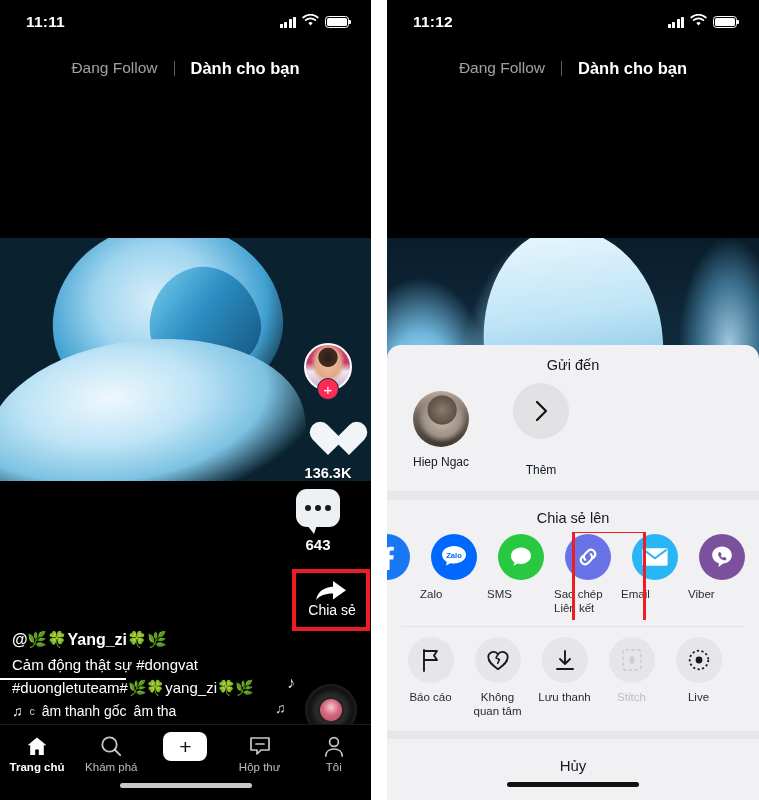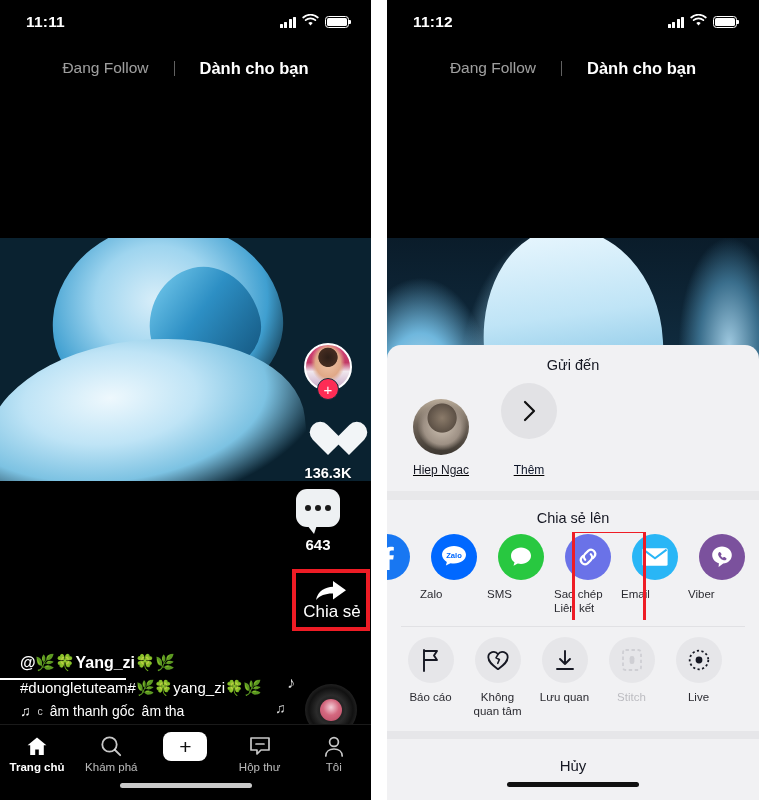--- a/index.html
+++ b/index.html
@@ -69,21 +69,21 @@
     width: 1.8px; height: 4px; background:#fff; border-radius: 0 1px 1px 0;
   }
   .batt span { display:block; height:100%; width:100%; background:#fff; border-radius:1.6px; }
 
   
   .toptabs {
     height: 44px;
     display: flex;
     align-items: center;
     justify-content: center;
-    gap: 12px;
+    gap: 3px;
     color: #fff;
     margin-top: 2px;
   }
   .tab-following {
     font-size: 15.5px;
     color: rgba(255,255,255,0.62);
     padding-right: 13px;
   }
   .tab-sep {
     width: 1px; height: 15px;
@@ -229,26 +229,26 @@
     border: 4px solid #ee1c25;
     box-sizing: border-box;
     overflow: hidden;
   }
   .share-arrow {
     width: 34px; height: 22px; margin: 6px auto 1px;
     position: relative;
   }
   .share-arrow svg { display:block; }
   .share-label {
-    color:#fff; font-size: 17px; text-align:center;
+    color:#fff; font-size: 14px; text-align:center;
     white-space: nowrap; margin-left: 2px;
   }
 
   .caption {
-    position:absolute; left: 20px; bottom: 32px; width: 282px;
+    position:absolute; left: 12px; bottom: 32px; width: 282px;
     color: #fff;
   }
   .cap-user { font-size: 16px; font-weight: bold; line-height: 1.55; }
   .cap-text { font-size: 15px; line-height: 1.55; }
   .cap-music { font-size: 14px; line-height: 1.7; display:flex; align-items:center; gap: 7px; margin-top: 1px; }
   .cap-music .tiny { font-size: 10.5px; opacity: .8; }
 
   .disc-wrap { position:absolute; right: 14px; bottom: 20px; width: 52px; height: 52px; }
   .disc {
     width: 52px; height: 52px; border-radius: 50%;
@@ -308,23 +308,22 @@
     background: #f1f1f3;
     border-radius: 14px 14px 0 0;
     height: 455px;
     display:flex; flex-direction:column;
   }
   .sheet-title {
     text-align:center; font-size: 14.5px; color:#161823;
     padding: 12px 0 8px;
   }
   .sendto-row {
-    display:flex; align-items:flex-end; gap: 24px;
+    display:flex; align-items:center; gap: 36px;
     padding: 2px 22px 0;
-    text-decoration: underline;
   }
   .contact { width: 64px; text-align:center; }
   .contact-ava {
     width: 56px; height: 56px; border-radius:50%; margin: 0 auto;
     background:
       radial-gradient(circle at 52% 34%, #8b7b6a 0%, #5d5146 30%, rgba(0,0,0,0) 32%),
       radial-gradient(ellipse at 52% 48%, #cfc3b4 0%, #9d9084 45%, rgba(0,0,0,0) 60%),
       linear-gradient(180deg, #b9ab99 0%, #6f6459 45%, #3c3630 100%);
   }
   .contact-name { font-size: 12px; color:#161823; margin-top: 8px; }
@@ -458,20 +457,21 @@
         <div class="share-arrow">
           <svg width="34" height="22" viewBox="0 0 34 22">
             <path d="M2 21c2-9 9-13 17-13.2V2l13 9.2-13 9.3v-5.9C12 14.4 6 16.5 2 21z" fill="#fff"></path>
           </svg>
         </div>
         <div class="share-label">Chia sẻ</div>
       </div>
 
       <div class="caption">
         <div class="cap-user">@🌿🍀Yang_zi🍀🌿</div>
+        <div class="cap-text">Cảm động thật sự #dongvat</div>
         <div class="cap-text">#duongletuteam#🌿🍀yang_zi🍀🌿</div>
         <div class="cap-music">
           <span>♫</span>
           <span class="tiny">c</span>
           <span>âm thanh gốc</span>
           <span>âm tha</span>
         </div>
       </div>
 
       <div class="disc-wrap">
@@ -676,21 +676,21 @@
           </div>
           <div class="act-lb" style="white-space:pre-line">Không
 quan tâm</div>
         </div>
         <div class="act">
           <div class="act-ic">
             <svg width="24" height="24" viewBox="0 0 24 24">
                 <path d="M12 3v13m0 0l-5-5m5 5l5-5M4 21h16" stroke="#161823" stroke-width="1.9" fill="none" stroke-linecap="round" stroke-linejoin="round"></path>
               </svg>
           </div>
-          <div class="act-lb">Lưu quan</div>
+          <div class="act-lb">Lưu thanh</div>
         </div>
         <div class="act">
           <div class="act-ic">
             <svg width="22" height="24" viewBox="0 0 22 24">
                 <rect x="2" y="2" width="18" height="20" rx="2.5" stroke="#cfcfd4" stroke-width="1.8" fill="none" stroke-dasharray="3.4 2.6"></rect>
                 <rect x="8.6" y="8" width="4.8" height="8" rx="2.2" fill="#cfcfd4"></rect>
               </svg>
           </div>
           <div class="act-lb muted">Stitch</div>
         </div>

